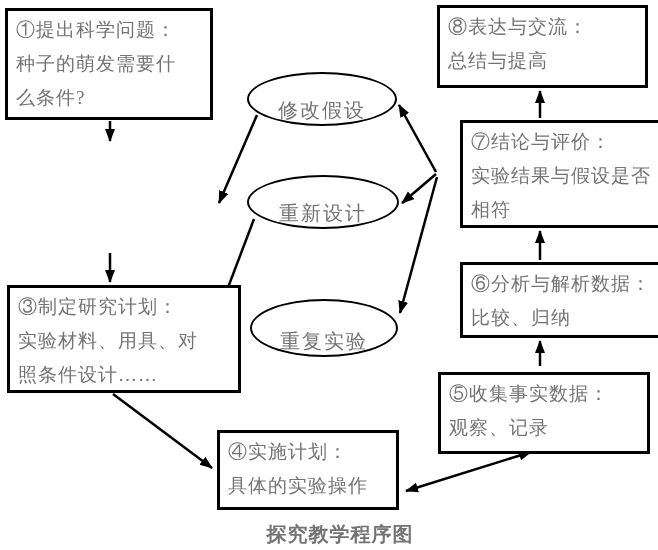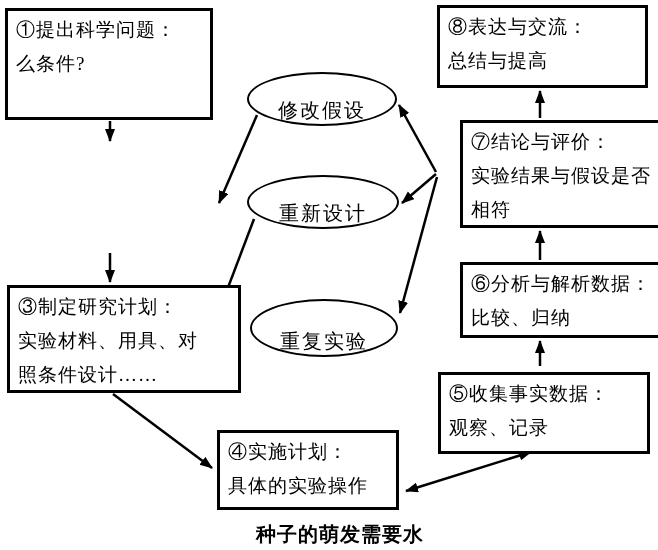--- a/index.html
+++ b/index.html
@@ -1,21 +1,21 @@
 <!DOCTYPE html>
 <html><head>
 <meta charset="utf-8">
 <style>
   html,body{margin:0;padding:0;background:#ffffff;}
   #stage{
     position:relative;
     width:658px;height:550px;
     background:#ffffff;
     font-family:"Liberation Serif","DejaVu Serif",serif;
-    color:#000000;
+    color:#737373;
     overflow:hidden;
   }
   #arrow-layer{position:absolute;left:0;top:0;width:658px;height:550px;}
   .node{position:absolute;background:#ffffff;box-sizing:border-box;}
   .box{
     border:3px solid #000;
     padding:2px 6px 0 8px;
   }
   .box .ln{
     font-size:19px;
@@ -66,20 +66,21 @@
     <line x1="540" y1="118" x2="540" y2="91" marker-end="url(#ah)"></line>
     <line x1="436" y1="172" x2="399" y2="105" marker-end="url(#ah)"></line>
     <line x1="436" y1="174" x2="402" y2="203" marker-end="url(#ah)"></line>
     <line x1="437" y1="177" x2="400" y2="313" marker-end="url(#ah)"></line>
     <line x1="257" y1="115" x2="219" y2="203" marker-end="url(#ah)"></line>
     <line x1="254" y1="219" x2="221" y2="306" marker-end="url(#ah)"></line>
   </svg>
 
   <div class="node box" style="left:5px;top:8px;width:208px;height:112px">
     <div class="ln">①提出科学问题：</div>
+    <div class="ln">种子的萌发需要什</div>
     <div class="ln">么条件?</div>
   </div>
 
 
   <div class="node box" style="left:7px;top:285px;width:234px;height:108px">
     <div class="ln">③制定研究计划：</div>
     <div class="ln">实验材料、用具、对</div>
     <div class="ln">照条件设计……</div>
   </div>
 
@@ -114,15 +115,15 @@
   </div>
 
   <div class="node ellipse" style="left:247px;top:175px;width:152px;height:54px">
     <span>重新设计</span>
   </div>
 
   <div class="node ellipse" style="left:250px;top:299px;width:148px;height:58px">
     <span>重复实验</span>
   </div>
 
-  <div id="caption">种子的萌发需要水</div>
+  <div id="caption">探究教学程序图</div>
 
 </div>
 
 </body></html>

